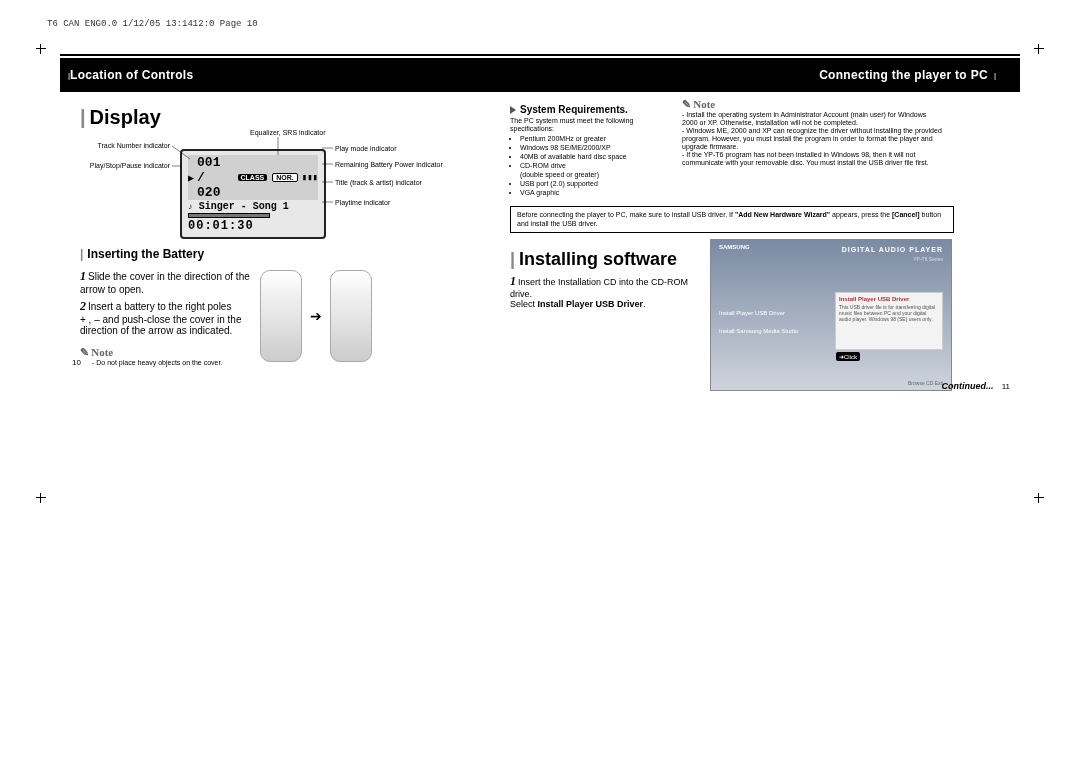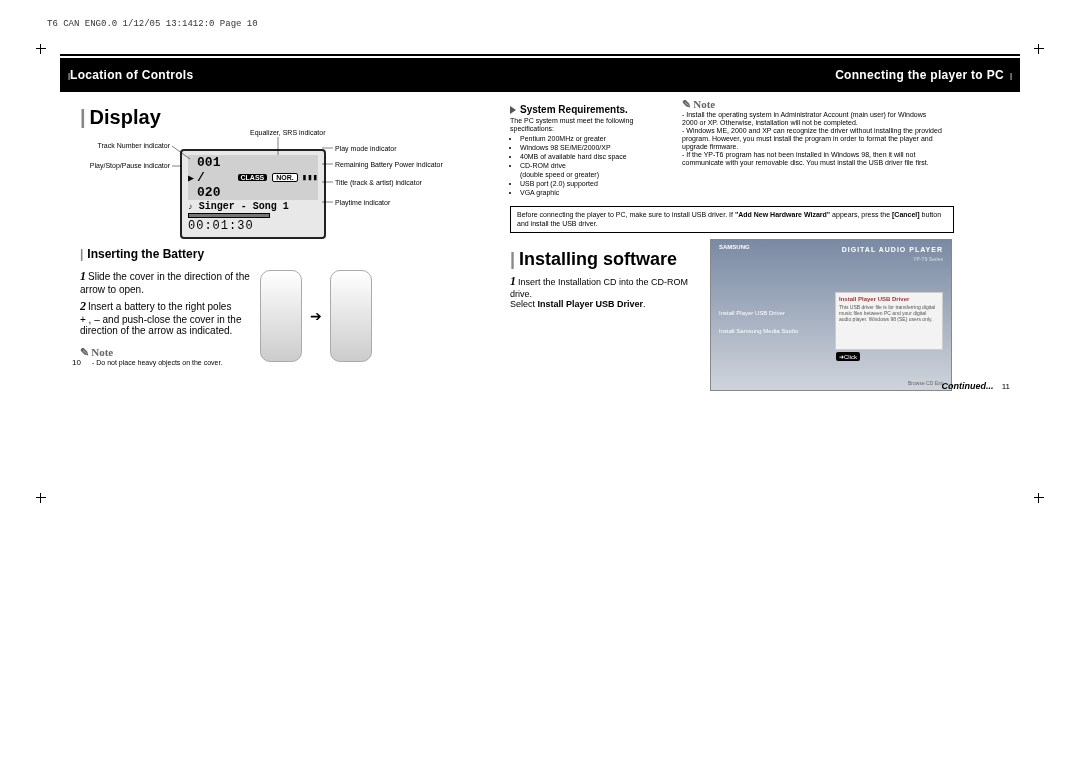--- a/index.html
+++ b/index.html
@@ -7,38 +7,38 @@
   .crop{position:absolute;width:10px;height:10px;}
   .crop:before,.crop:after{content:"";position:absolute;background:#000;}
   .crop:before{width:1px;height:10px;left:4px;top:0;}
   .crop:after{width:10px;height:1px;left:0;top:4px;}
   .crop.tl{left:36px;top:44px;} .crop.tr{right:36px;top:44px;}
   .crop.bl{left:36px;bottom:260px;} .crop.br{right:36px;bottom:260px;}
   .header-line{position:absolute;left:47px;top:19px;font-family:"Courier New",monospace;font-size:9px;color:#333;}
   .spread{position:absolute;left:60px;top:54px;width:960px;height:420px;border-top:1px solid #000;}
   .blackband{background:#000;color:#fff;height:34px;display:flex;align-items:center;}
   .blackband.left{justify-content:flex-start;padding-left:8px;}
-  .blackband.right{justify-content:flex-end;padding-right:8px;}
+  .blackband.right{justify-content:flex-end;padding-right:24px;}
   .title{font-size:12px;font-weight:bold;letter-spacing:0.3px;}
   .leftcol{position:absolute;left:0;top:0;width:440px;}
   .rightcol{position:absolute;left:440px;top:0;width:520px; }
   .section-h{font-size:20px;font-weight:bold;margin:10px 0 4px 0;}
   .section-h .pipe{color:#888;margin-right:4px;}
   .sub-h{font-size:10px;font-weight:bold;margin:6px 0 2px 0;}
   .tri{display:inline-block;border-style:solid;border-width:4px 0 4px 6px;border-color:transparent transparent transparent #555;margin-right:4px;vertical-align:middle;}
   .note{font-family:"Comic Sans MS",cursive;font-size:11px;color:#666;font-weight:bold;}
   .pencil{display:inline-block;margin-right:2px;}
   ul.spec{margin:2px 0 0 0;padding-left:10px;}
   ul.spec li{list-style:disc;margin:1px 0;}
   .small{font-size:7px;line-height:1.15;}
   .box{border:1px solid #000;padding:4px 6px;font-size:7px;line-height:1.2;}
   .display-box{border:2px solid #222;border-radius:4px;background:#e8e8e8;padding:4px 6px;width:130px;font-family:"Courier New",monospace;}
   .trk{font-size:13px;font-weight:bold;background:#d0d0d0;display:flex;align-items:center;gap:3px;}
   .song{font-size:10px;font-weight:bold;margin:1px 0;}
-  .time{font-size:12px;font-weight:normal;letter-spacing:1px;}
+  .time{font-size:12px;font-weight:bold;letter-spacing:1px;}
   .label{font-size:7px;line-height:1.1;}
   .lines{position:absolute;pointer-events:none;}
   .step{font-size:10px;margin:4px 0;}
   .step .num{font-family:Georgia,serif;font-style:italic;font-weight:bold;font-size:12px;margin-right:2px;}
   .pgnum{font-size:8px;}
   .continued{font-style:italic;font-weight:bold;font-size:9px;}
   .battery-img{display:inline-block;width:40px;height:90px;background:linear-gradient(#fff,#ccc);border:1px solid #aaa;border-radius:10px;}
   .screenshot{border:1px solid #888;width:240px;height:150px;background:linear-gradient(#7a8aa3,#cfd4dc);position:relative;}
   .screenshot .topbar{position:absolute;right:8px;top:6px;font-size:7px;color:#fff;font-weight:bold;letter-spacing:1px;}
   .screenshot .sub{position:absolute;right:8px;top:16px;font-size:5px;color:#ddd;}

